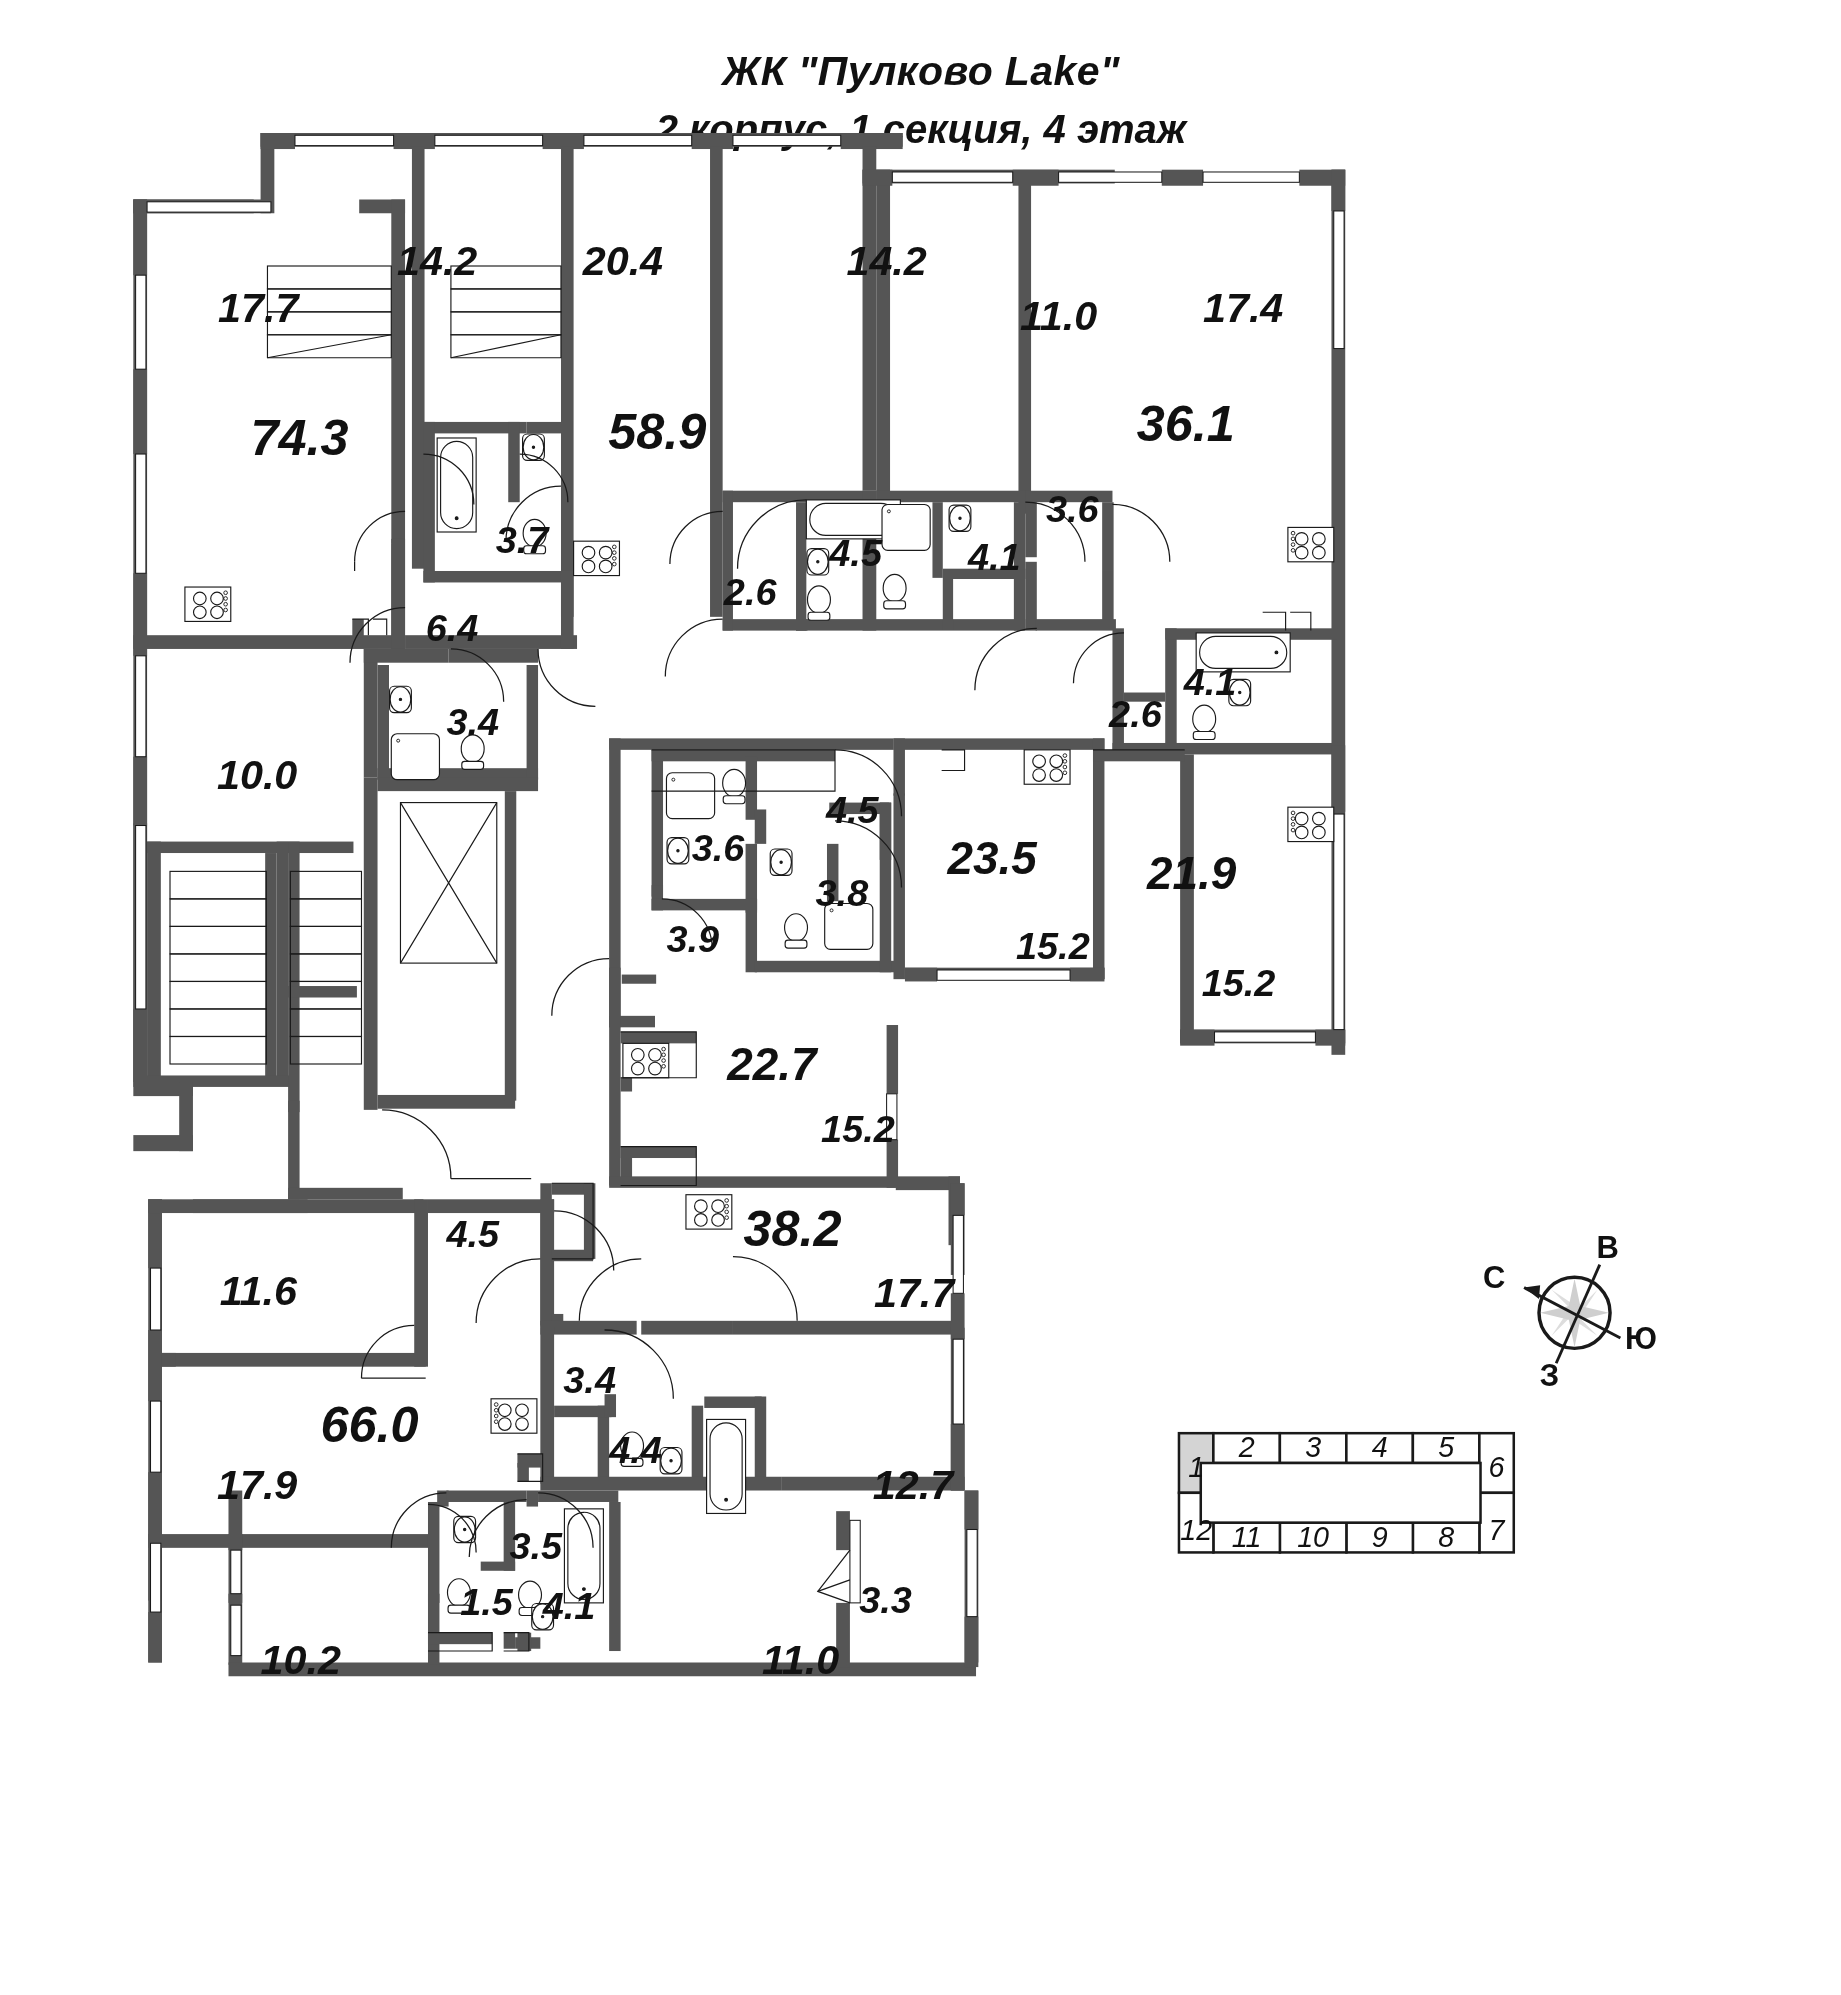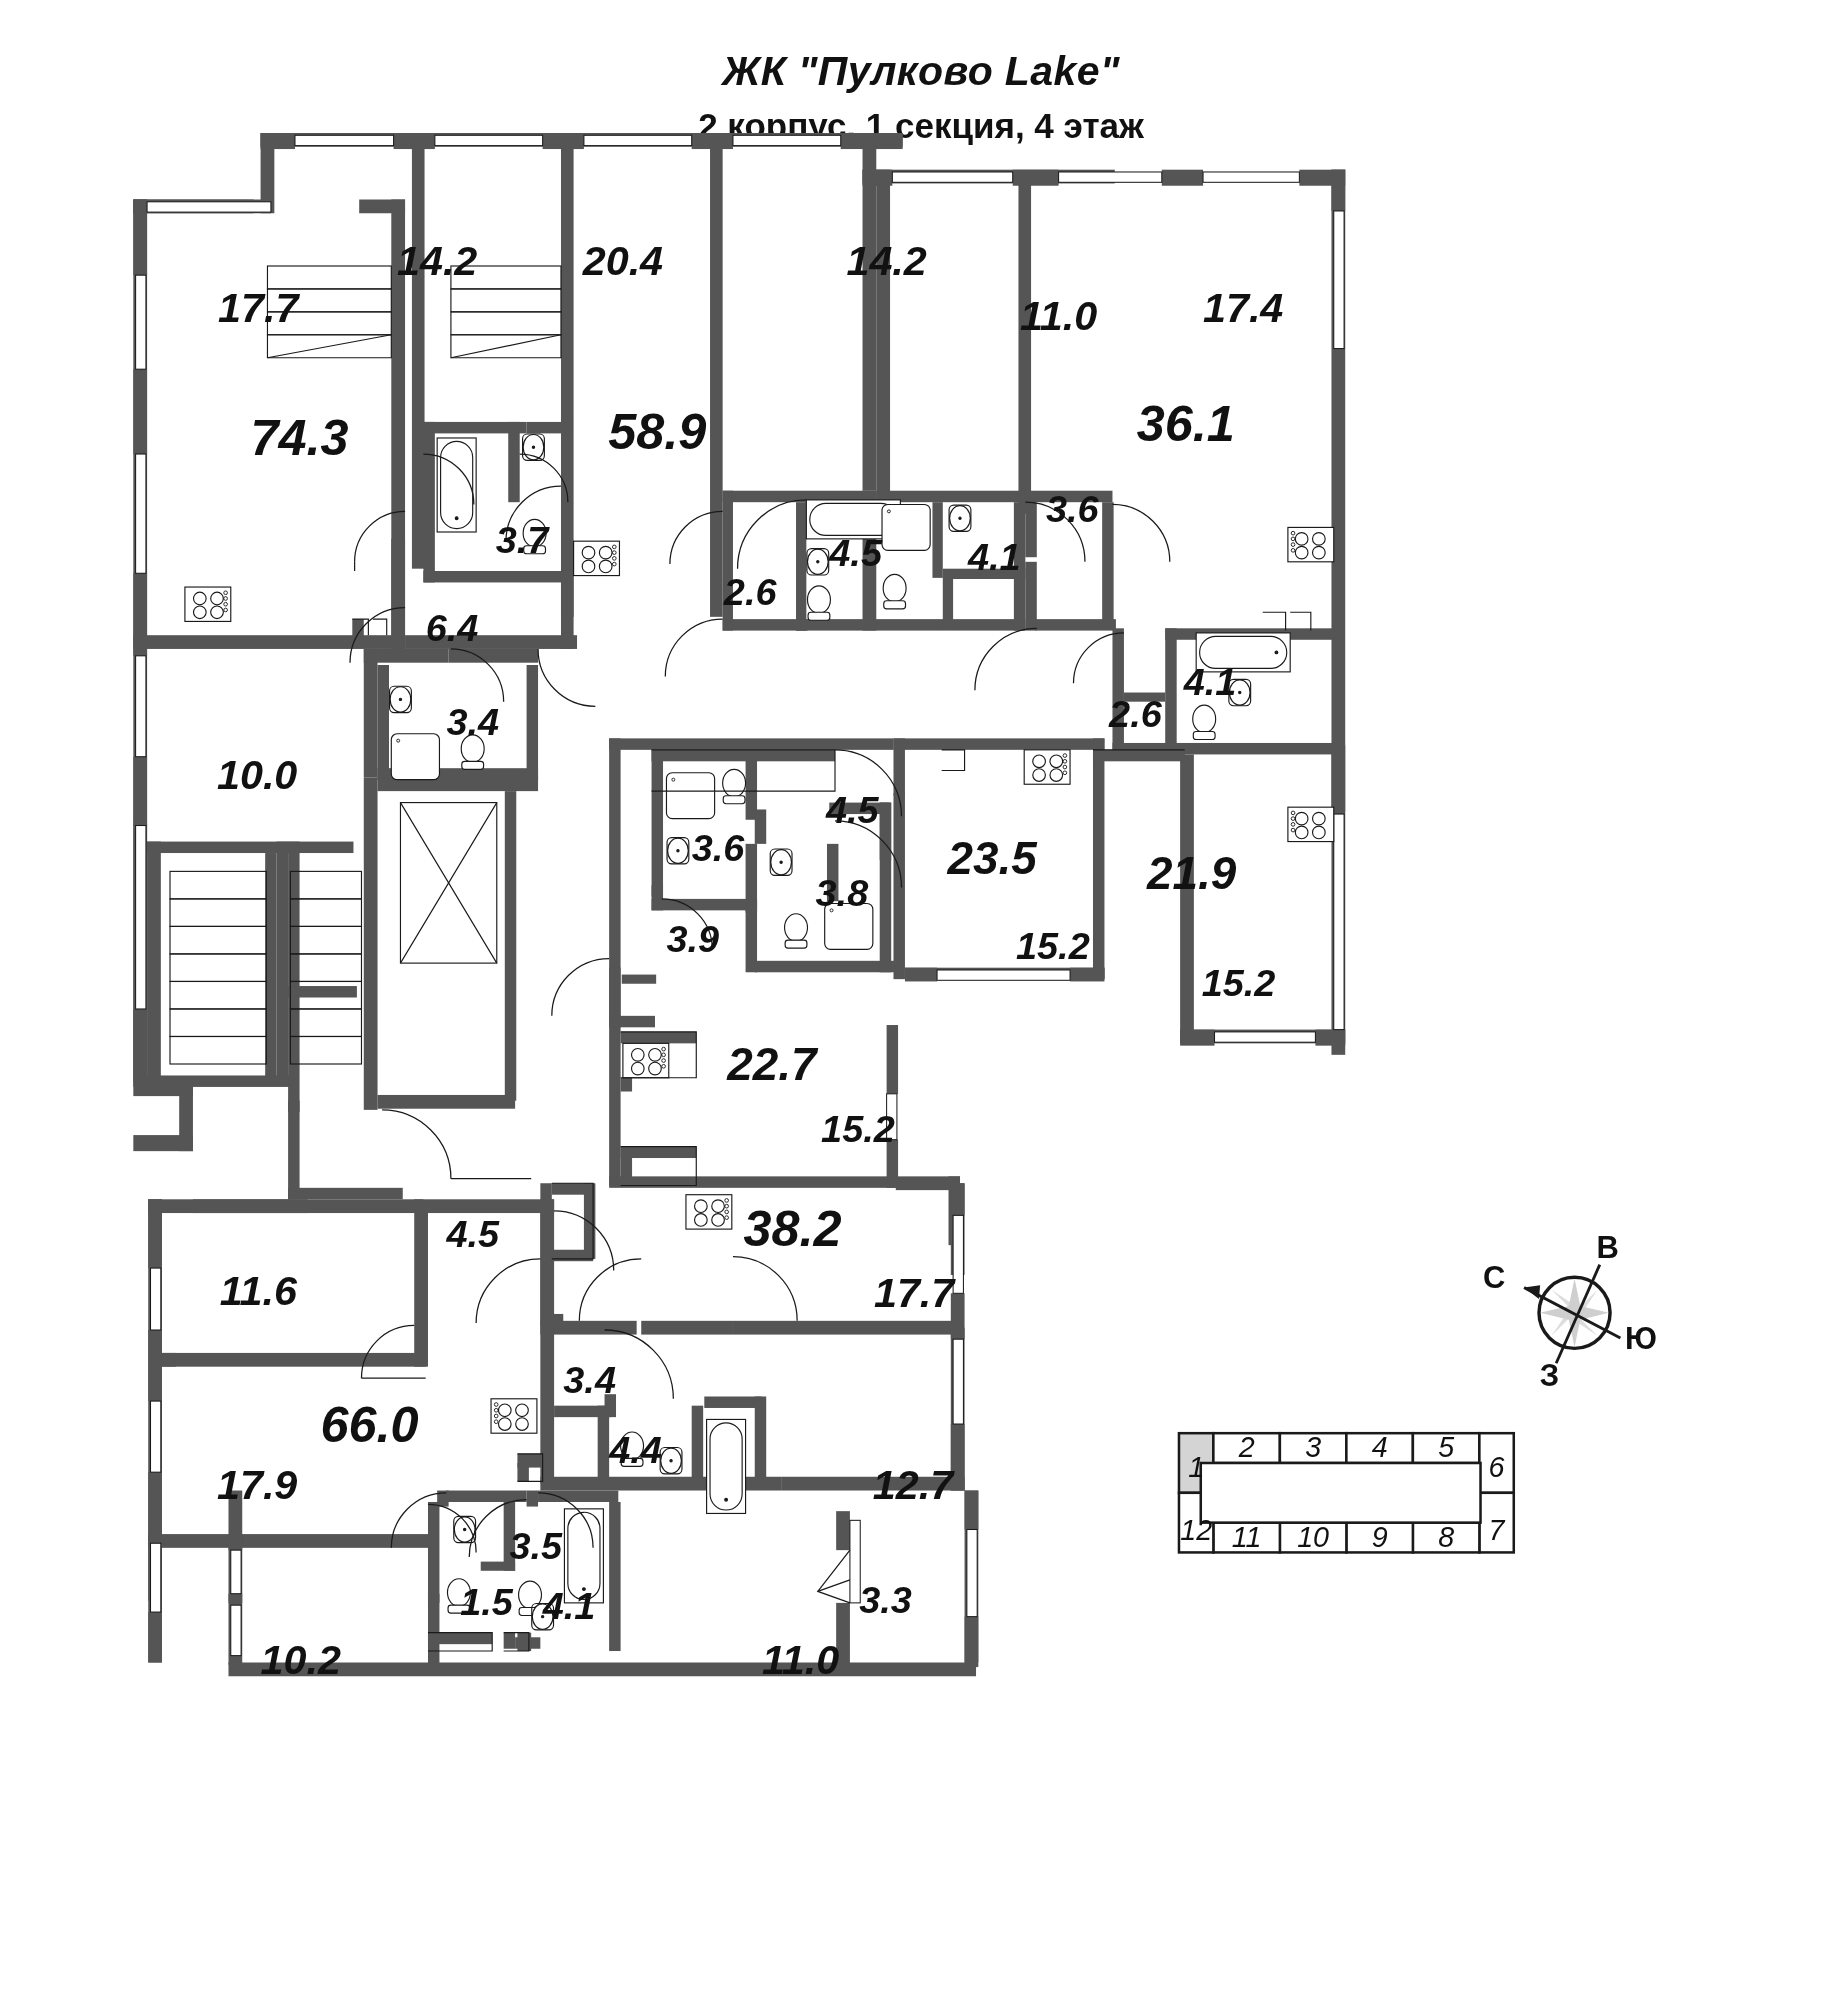--- a/index.html
+++ b/index.html
@@ -30,22 +30,23 @@
     font-family: "Liberation Sans", sans-serif;
     font-style: italic;
     font-weight: bold;
     font-size: 41px;
     color: #111;
     letter-spacing: 0.4px;
     line-height: 1.15;
   }
   .title-sub {
     font-family: "Liberation Sans", sans-serif;
+    font-style: italic;
     font-weight: bold;
-    font-size: 35px;
+    font-size: 40px;
     color: #111;
     margin-top: 11.2px;
     line-height: 1.15;
   }
   svg.plan-svg {
     position: absolute;
     left: 0;
     top: 0;
   }
   .area-label {

